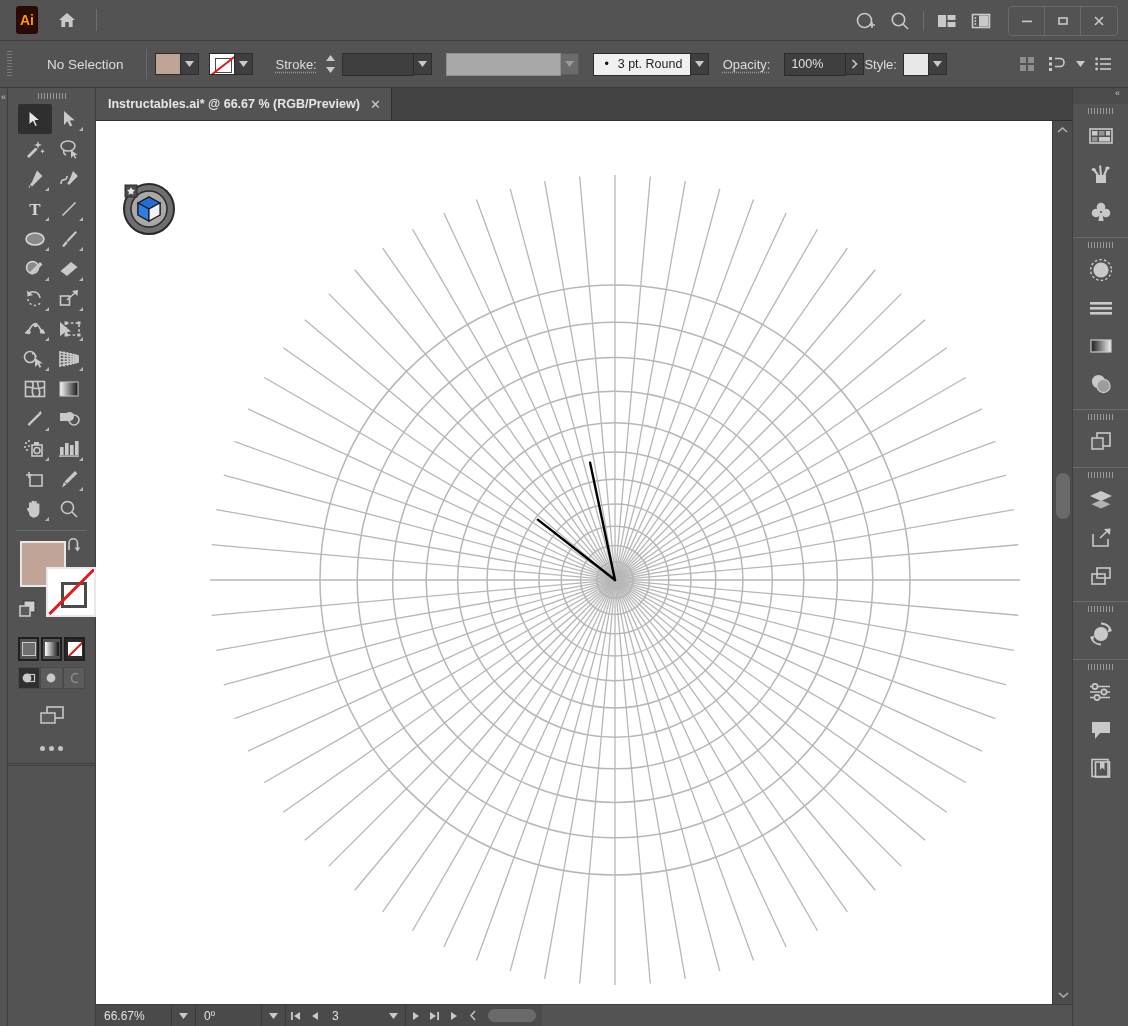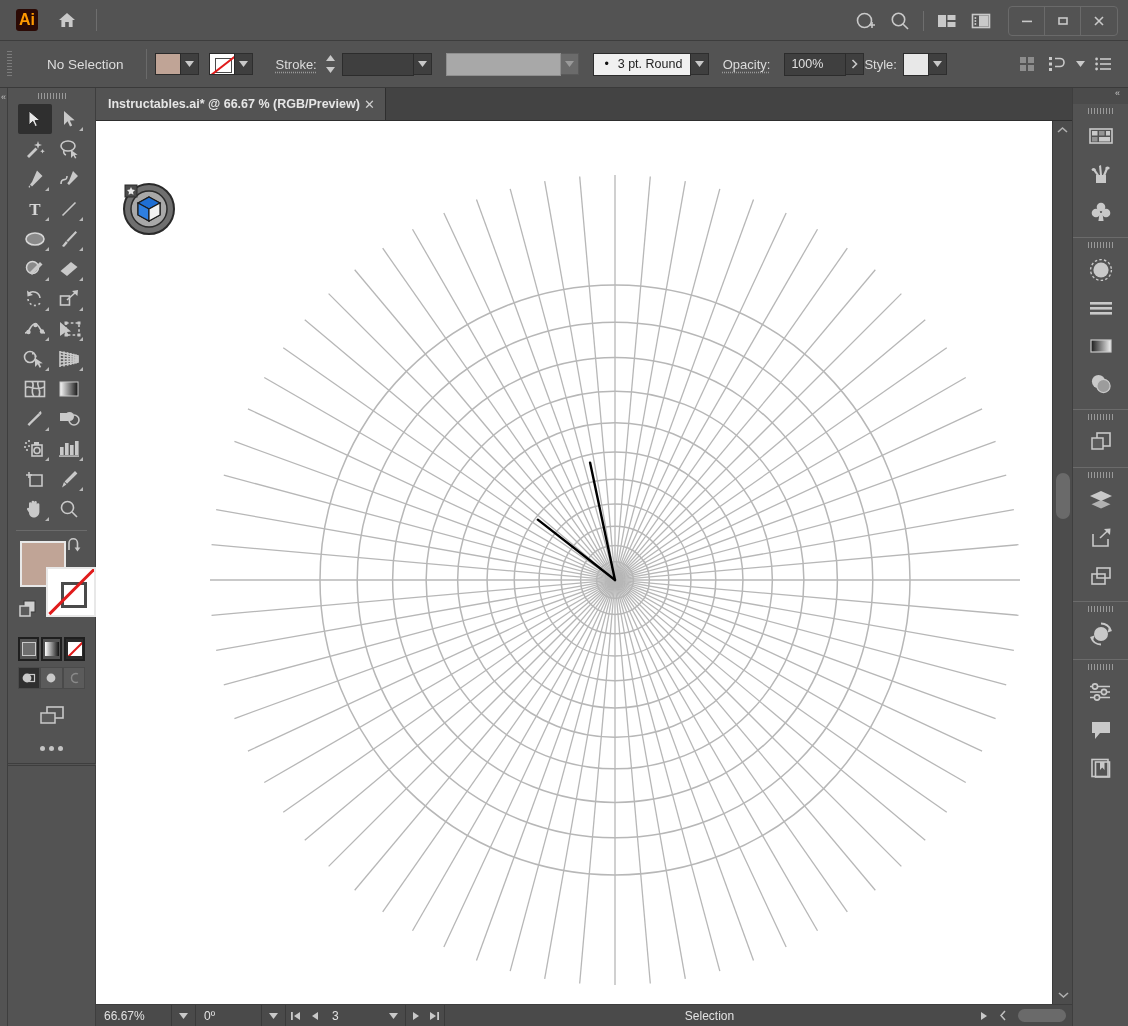--- a/index.html
+++ b/index.html
@@ -15,24 +15,24 @@
   .app { position: relative; width: 1128px; height: 1026px; }
 
   
   .menubar {
     position: absolute; left: 0; top: 0; width: 1128px; height: 41px;
     background: #535353;
     display: flex; align-items: center;
     border-bottom: 1px solid #3d3d3d;
   }
   .ai-logo {
-    width: 22px; height: 22px; margin-left: 16px;
+    width: 22px; height: 28px; margin-left: 16px;
     background: #2b0a05; border-radius: 3px;
     display: flex; align-items: center; justify-content: center;
-    color: #ff9a00; font-size: 16px; font-weight: bold;
+    color: #ff9a00; font-size: 14px; font-weight: bold;
     font-family: "Liberation Sans", sans-serif;
   }
   .home-btn {
     margin-left: 16px; width: 26px; height: 26px;
     display: flex; align-items: center; justify-content: center;
   }
   .menu-sep {
     width: 1px; height: 22px; background: #6e6e6e; margin-left: 16px;
   }
   .menu-items { display: flex; align-items: center; margin-left: 14px; }
@@ -203,21 +203,21 @@
   .docarea {
     position:absolute; left:96px; top:88px; width: 976px; height: 938px;
     background:#535353;
   }
   .tabbar {
     height: 33px; background:#434343; display:flex; align-items:stretch;
     border-bottom:1px solid #2e2e2e;
   }
   .doctab {
     display:flex; align-items:center; padding: 0 10px 0 12px; background:#535353;
-    border-right: 1px solid #2e2e2e; gap: 4px;
+    border-right: 1px solid #2e2e2e; gap: 10px;
   }
   .doctab .title { font-size: 12.5px; font-weight:bold; color:#e6e6e6; white-space:nowrap; }
   .tabclose { color:#cfcfcf; font-size:13px; line-height:1; }
 
   .canvaswrap {
     position:absolute; left:0; top:33px; width: 976px; height: 883px;
     background:#ffffff;
   }
   .canvas {
     position:absolute; left:0; top:0; width: 956px; height: 883px;
@@ -880,21 +880,20 @@
             <path class="ic" d="M2 1 L2 9 L8 5 Z"></path>
           </svg>
       </div>
       <div class="sb-navbtn">
         <svg width="11" height="10" viewBox="0 0 11 10">
             <path class="ic" d="M1 1 L1 9 L7 5 Z"></path>
             <rect class="ic" x="8.2" y="1" width="1.8" height="8"></rect>
           </svg>
       </div>
     </div>
-    <div class="sb-status">Selection</div>
     <div class="sb-right">
       <div class="sb-navbtn">
         <svg width="10" height="10" viewBox="0 0 10 10">
             <path class="ic" d="M2 1 L2 9 L8 5 Z"></path>
           </svg>
       </div>
       <div class="sb-navbtn">
         <svg width="8" height="11" viewBox="0 0 8 11">
             <path fill="none" stroke="#c0c0c0" stroke-width="1.5" d="M6 1 L2 5.5 L6 10"></path>
           </svg>

